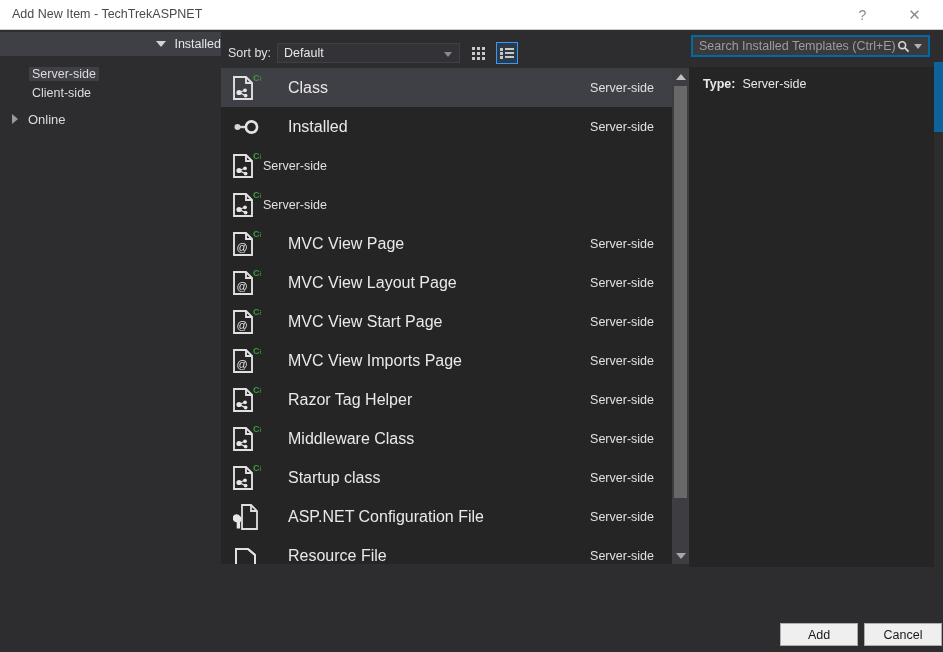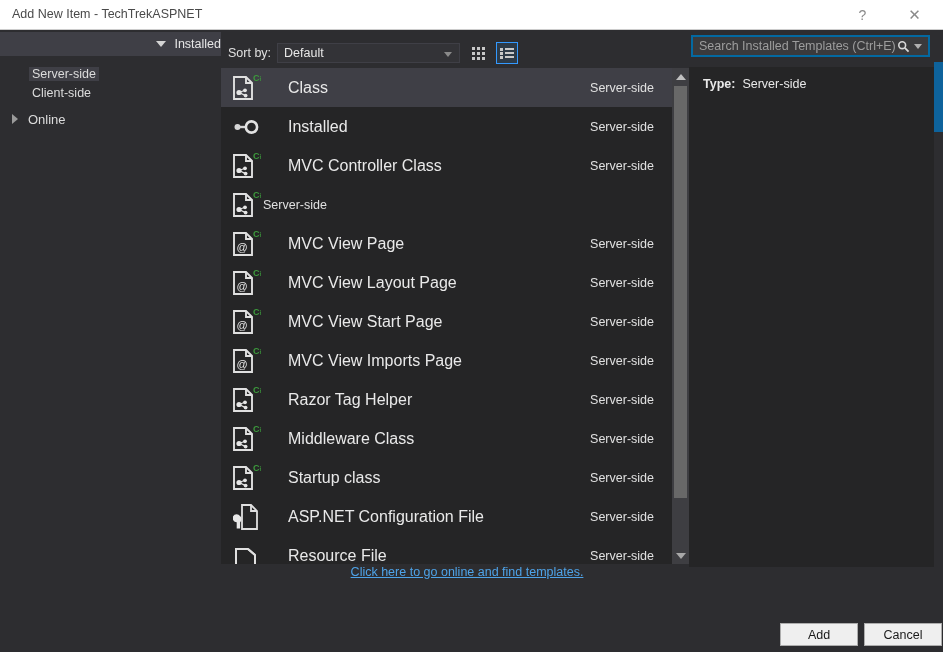--- a/index.html
+++ b/index.html
@@ -366,21 +366,20 @@
                   <g fill="#e6e6e6">
                     <circle cx="8" cy="19.5" r="2.6"></circle>
                     <circle cx="14" cy="17.3" r="1.9"></circle>
                     <circle cx="14.6" cy="22.6" r="1.9"></circle>
                     <line x1="8" y1="19.5" x2="14" y2="17.3" stroke="#e6e6e6" stroke-width="1.2"></line>
                     <line x1="8" y1="19.5" x2="14.6" y2="22.6" stroke="#e6e6e6" stroke-width="1.2"></line>
                   </g>
                   <text x="22" y="8" font-family="Liberation Sans, sans-serif" font-size="9" font-weight="bold" fill="#3c9a3c">C#</text>
                 </svg>
               </span>
-              <span class="name">MVC Controller Class</span>
               <span class="side">Server-side</span>
             </div>
             <div class="row">
               <span class="icon-wrap">
                 <svg width="30" height="30" viewBox="0 0 30 30">
                   <path d="M3 4 h12 l6 6 v16 h-18 z" fill="none" stroke="#e0e0e0" stroke-width="1.9"></path>
                   <path d="M15 4 v6 h6" fill="none" stroke="#e0e0e0" stroke-width="1.9"></path>
                   <g fill="#e6e6e6">
                     <circle cx="8" cy="19.5" r="2.6"></circle>
                     <circle cx="14" cy="17.3" r="1.9"></circle>
@@ -537,23 +536,20 @@
         </span>
         <span class="search-caret"></span>
       </div>
       <div class="detail">
         <div class="type-line">
           <span class="k">Type:</span><span>Server-side</span>
         </div>
       </div>
     </div>
 
-    <div class="online-link-bar">
-      <span class="online-link">Click here to go online and find templates.</span>
-    </div>
 
     <div class="name-sep"></div>
 
     <div class="name-row">
       <span class="lbl">Name:</span>
       <input class="name-input" value="Author.cs" style="">
     </div>
   </div>
 
   <div class="footer">

